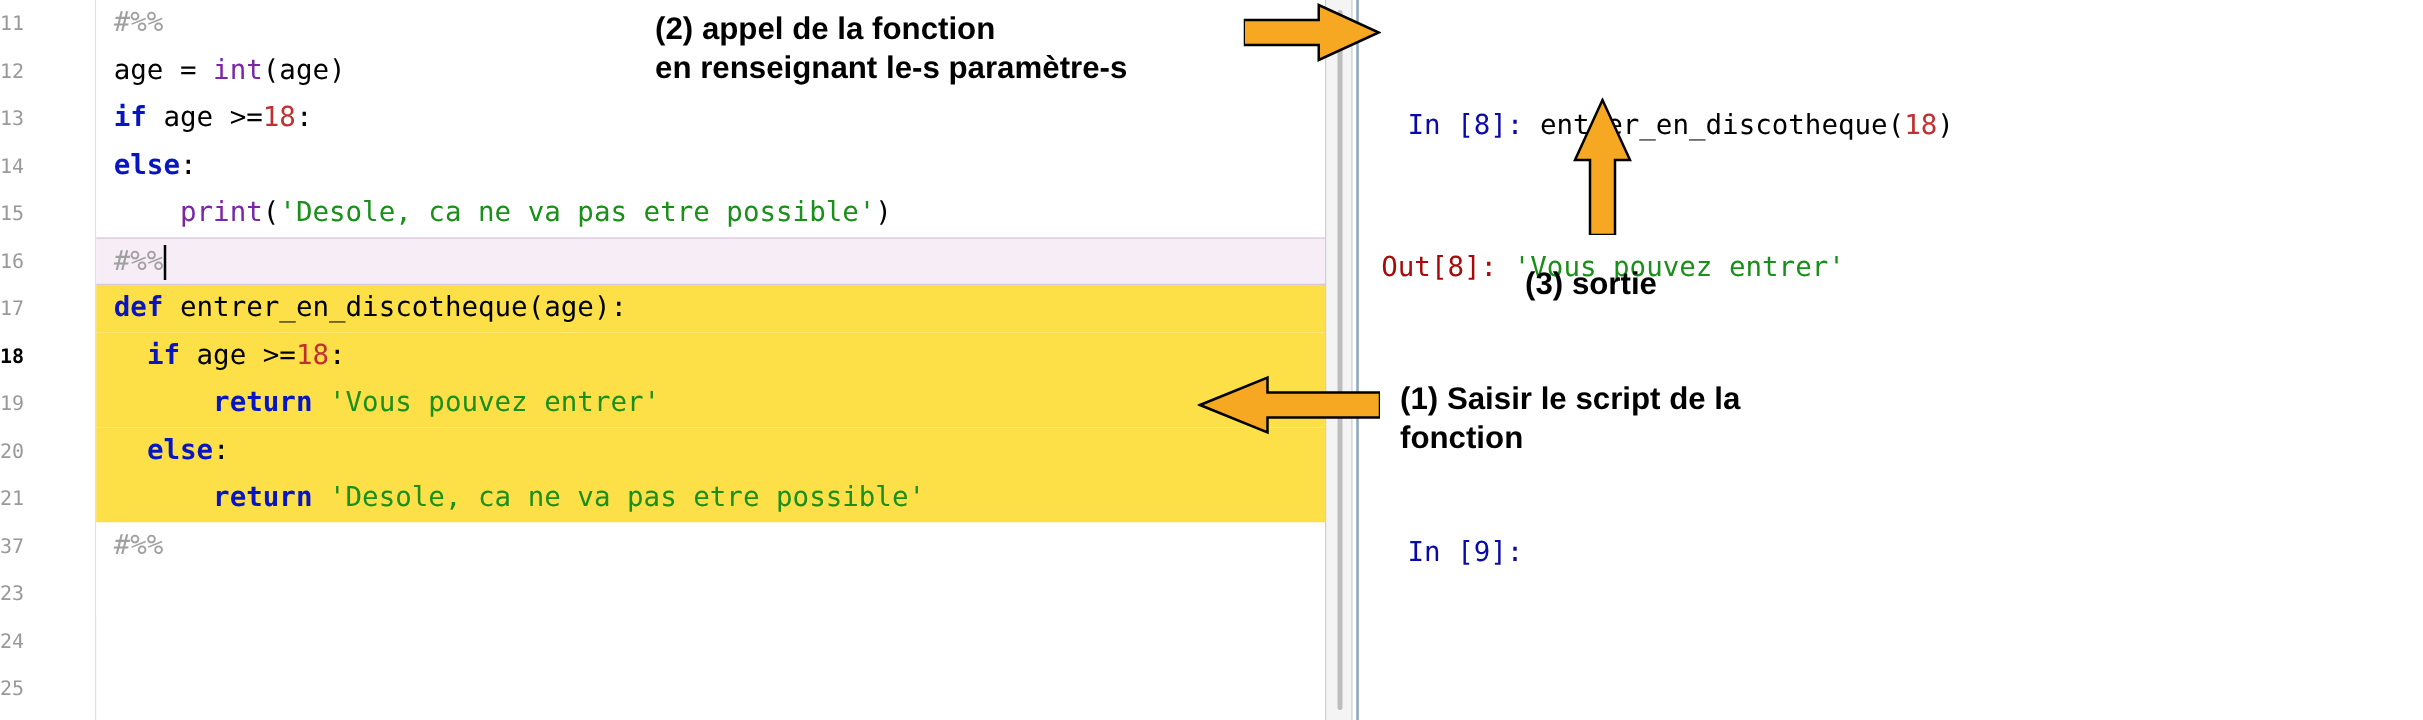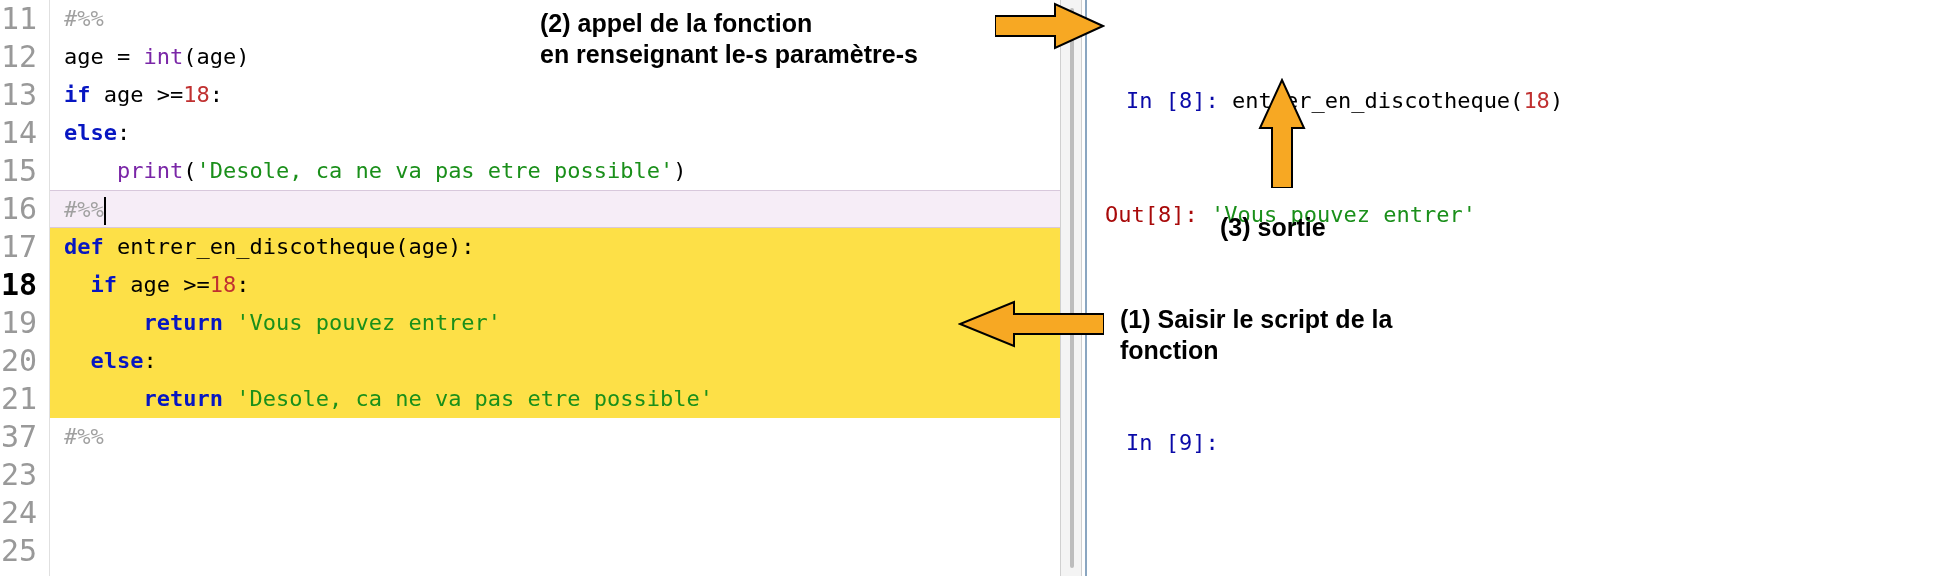--- a/index.html
+++ b/index.html
@@ -14,28 +14,28 @@
   }
   .editor {
     position: absolute;
     left: 0;
     top: 0;
     width: 1060px;
     height: 576px;
     display: flex;
   }
   .gutter {
-    width: 50px;
+    width: 77px;
     background: #fff;
     border-right: 1px solid #e0e0e0;
     color: #999;
-    text-align: right;
+    text-align: left;
     padding-right: 12px;
     line-height: 38px;
-    font-size: 30px;
+    font-size: 16px;
     user-select: none;
   }
   .gutter .ln { height: 38px; }
   .gutter .ln.current { color: #000; font-weight: bold; }
   .codearea {
     flex: 1;
     position: relative;
     line-height: 38px;
   }
   .codeline {
@@ -149,21 +149,21 @@
 
 <div class="sash"></div>
 
 <div class="console">
   <div><span class="c-in">In [8]: </span><span>entrer_en_discotheque(</span><span class="c-num">18</span><span>)</span></div>
   <div><span class="c-out">Out[8]: </span><span class="c-str">'Vous pouvez entrer'</span></div>
   <div style="height:38px"></div>
   <div><span class="c-in">In [9]: </span></div>
 </div>
 
-<div class="annotation" style="left:540px; top:8px; width:470px;">
+<div class="annotation" style="left:524px; top:8px; width:470px;">
   <div>(2) appel de la fonction</div>
   <div>en renseignant le-s paramètre-s</div>
 </div>
 
 <svg class="arrow" style="left:995px; top:2px;" width="110" height="48">
   <polygon points="0,14 60,14 60,2 108,24 60,46 60,34 0,34" fill="#f7a823" stroke="#000" stroke-width="2"></polygon>
 </svg>
 
 <div class="annotation" style="left:1220px; top:188px;margin-top:24px;">
   <span>(3) sortie</span>

